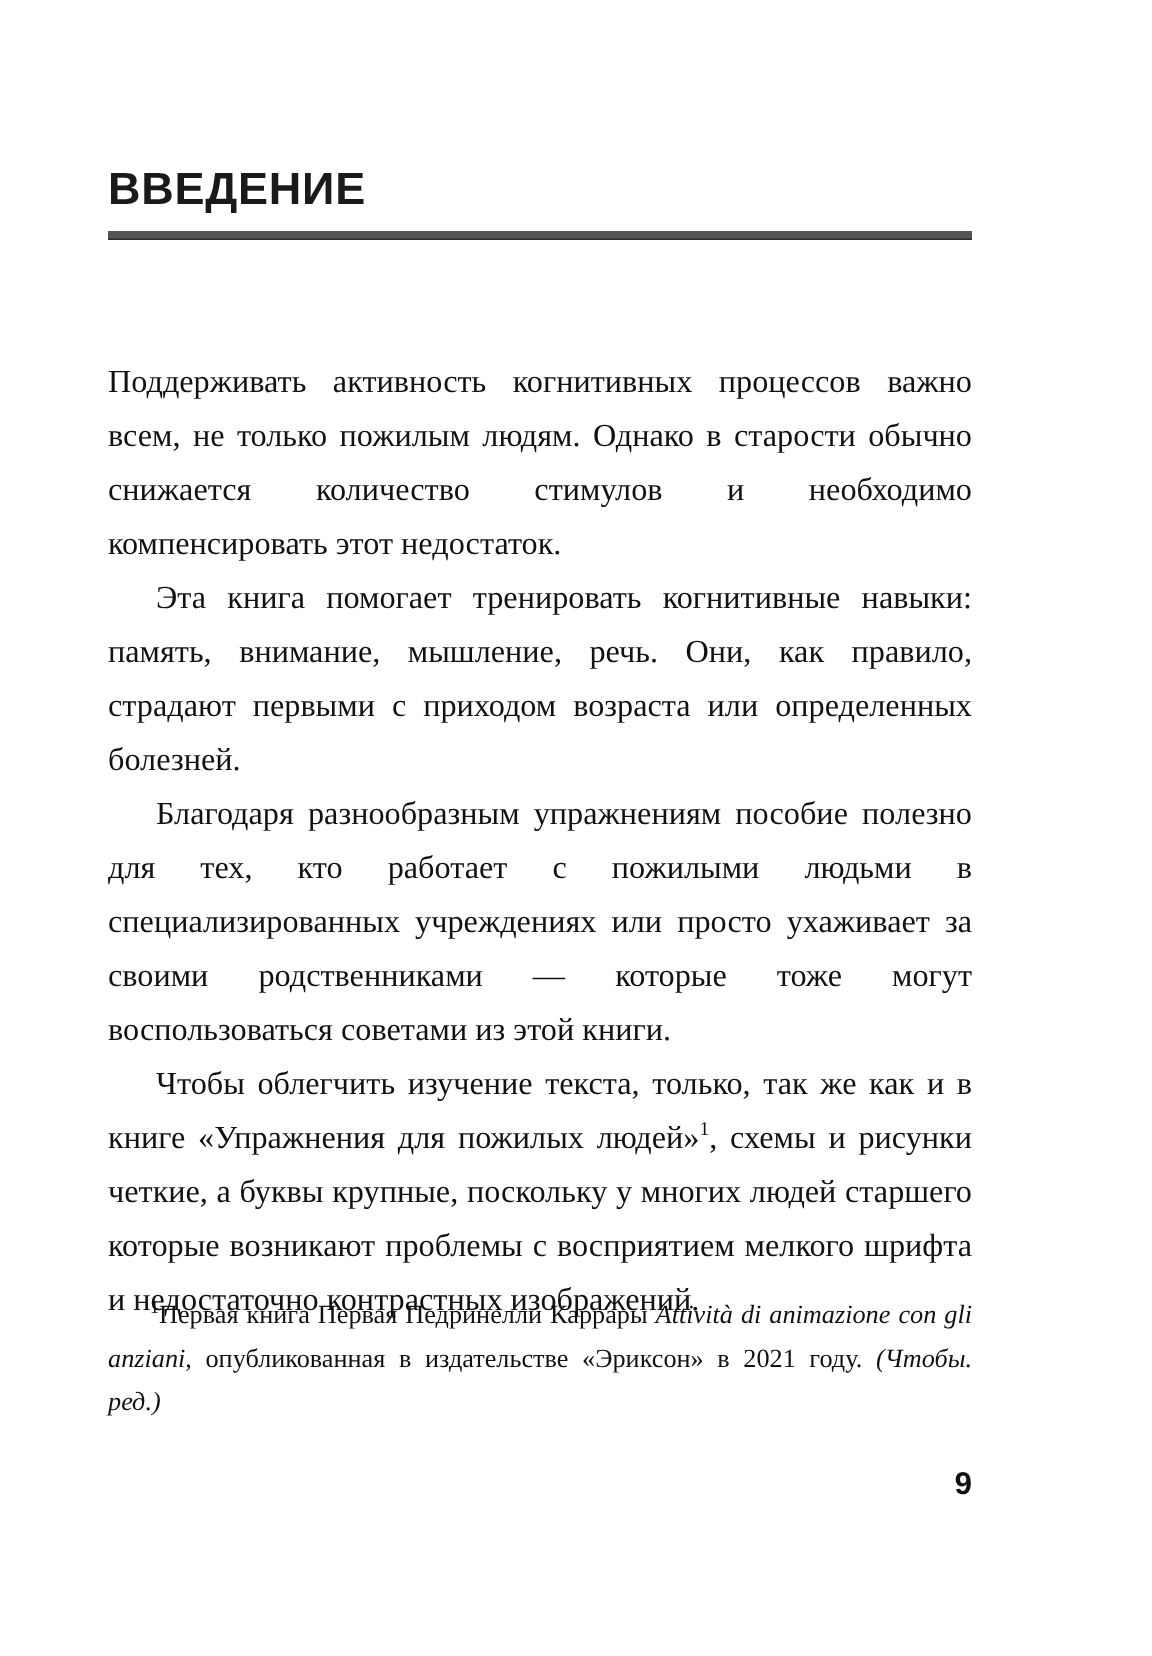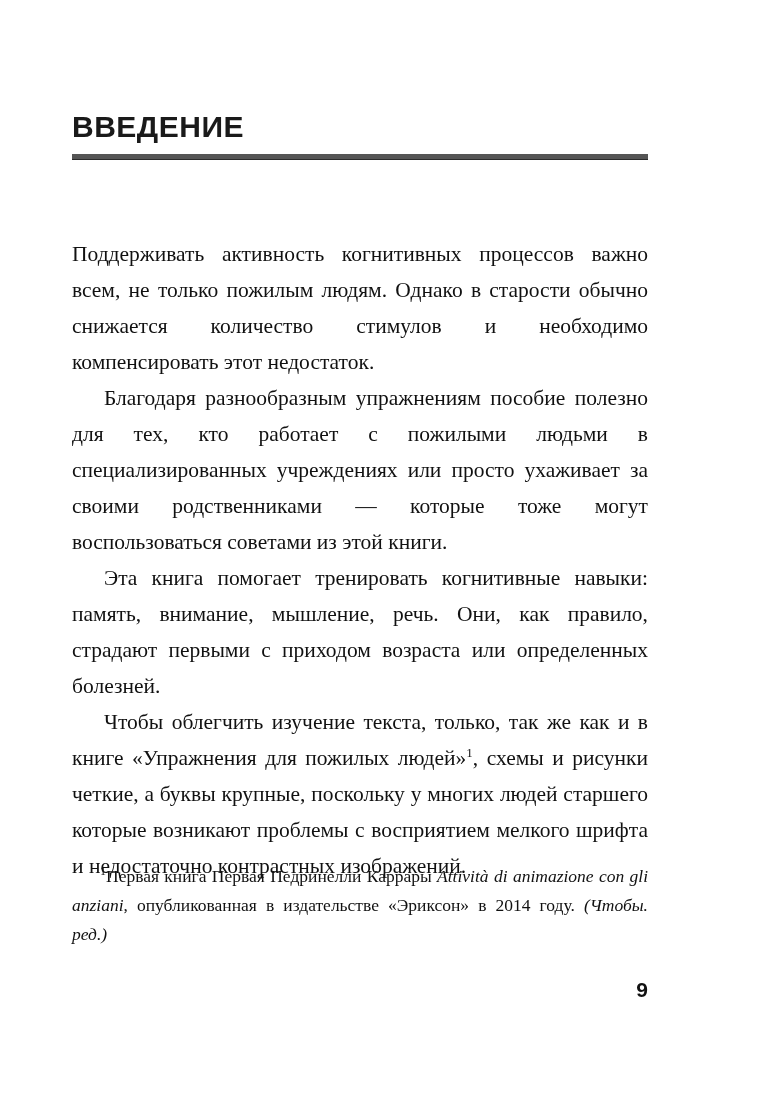--- a/index.html
+++ b/index.html
@@ -98,26 +98,26 @@
 
 <div class="page">
   <div class="content">
 
     <h1 class="chapter-title">ВВЕДЕНИЕ</h1>
 
     <div class="title-rule"></div>
 
     <p class="body-text first">Поддерживать активность когнитивных процессов важно всем, не только пожилым людям. Однако в старости обычно снижается количество стимулов и необходимо компенсировать этот недостаток.</p>
 
+    <p class="body-text indent">Эта книга помогает тренировать когнитивные навыки: память, внимание, мышление, речь. Они, как правило, страдают первыми с приходом возраста или определенных болезней.</p>
+
     <p class="body-text indent">Благодаря разнообразным упражнениям пособие полезно для тех, кто работает с пожилыми людьми в специализированных учреждениях или просто ухаживает за своими родственниками — которые тоже могут воспользоваться советами из этой книги.</p>
-
-    <p class="body-text indent">Эта книга помогает тренировать когнитивные навыки: память, внимание, мышление, речь. Они, как правило, страдают первыми с приходом возраста или определенных болезней.</p>
 
     <p class="body-text indent"><span>Чтобы облегчить изучение текста, только, так же как и в книге «Упражнения для пожилых людей»</span><sup class="fn">1</sup><span>, схемы и рисунки четкие, а буквы крупные, поскольку у многих людей старшего которые возникают проблемы с восприятием мелкого шрифта и недостаточно контрастных изображений.</span></p>
 
     <div class="footnote-area">
-      <p class="footnote"><span class="marker">1</span><span>Первая книга Первая Педринелли Каррары </span><i>Attività di animazione con gli anziani</i><span>, опубликованная в издательстве «Эриксон» в 2014 году. </span><i>(Чтобы. ред.)</i></p>
+      <p class="footnote"><span class="marker">1</span><span>Первая книга Первая Педринелли Каррары </span><i>Attività di animazione con gli anziani</i><span>, опубликованная в издательстве «Эриксон» в 2021 году. </span><i>(Чтобы. ред.)</i></p>
     </div>
 
     <div class="page-number">9</div>
 
   </div>
 </div>
 
 </body></html>

